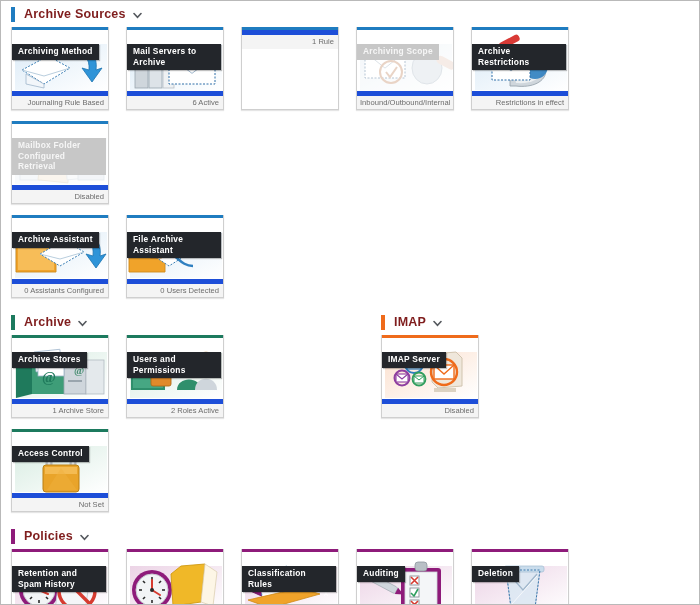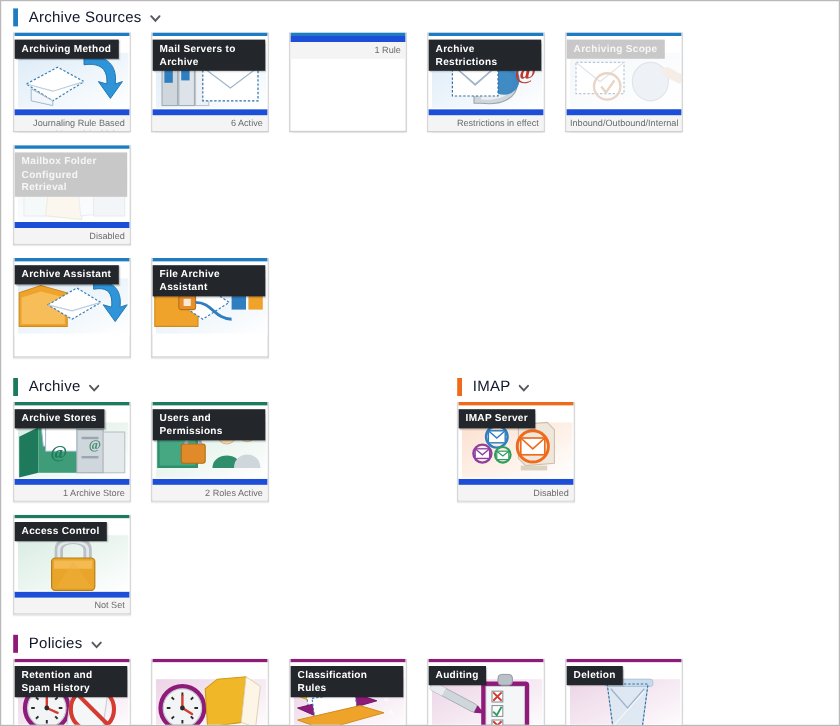--- a/index.html
+++ b/index.html
@@ -31,22 +31,22 @@
     padding-left: 10px;
   }
   .section-accent {
     width: 4px;
     height: 15px;
     margin-right: 9px;
     flex: 0 0 auto;
   }
   .section-title {
     font-size: 12.5px;
-    font-weight: normal;
-    color: #0f172a;
+    font-weight: bold;
+    color: #7f1d1d;
     letter-spacing: .2px;
     white-space: nowrap;
   }
   .chevron {
     margin-left: 7px;
     display: inline-block;
     width: 9px; height: 9px;
     position: relative;
     top: 1px;
   }
@@ -75,21 +75,21 @@
     width: 100%;
   }
   .tile-art {
     position: relative;
     height: 61px;
     overflow: hidden;
     background: #ffffff;
   }
   .tile-label {
     position: absolute;
-    top: 3px;
+    top: 14px;
     left: 0;
     max-width: 94px;
     padding: 2px 6px 3px 6px;
     background: #23262b;
     color: #ffffff;
     font-size: 8.4px;
     font-weight: bold;
     line-height: 10.5px;
     letter-spacing: .25px;
     z-index: 5;
@@ -194,52 +194,20 @@
                 </svg>
               </div>
               <div class="tile-label">Mail Servers to Archive</div>
             </div>
             <div class="tile-footer">6 Active</div>
           </div>
           <div class="tile">
             <div class="tile-accent" style="background: rgb(31, 124, 192);"></div>
             <div class="tile-footer">1 Rule</div>
           </div>
-          <div class="tile">
-            <div class="tile-accent" style="background: rgb(31, 124, 192);"></div>
-            <div class="tile-art">
-              <div class="art">
-                <svg width="98" height="61" viewBox="0 0 98 61">
-                  <defs>
-                    <linearGradient id="gb" x1="0" y1="0" x2="1" y2="1">
-                      <stop offset="0" stop-color="#dcebf7"></stop>
-                      <stop offset="1" stop-color="#ffffff"></stop>
-                    </linearGradient>
-                  </defs>
-                  <rect x="3" y="14" width="92" height="46" fill="url(#gb)"></rect>
-      <g transform="translate(30,14)">
-        <path d="M8 8 C30 4 44 14 44 26 C44 38 30 44 14 42 L8 42 Z" fill="#cfd6dc" stroke="#9aa5ae" stroke-width=".9"></path>
-        <path d="M10 10 C28 8 40 14 40 25 C40 36 28 40 14 39 Z" fill="#eceff1"></path>
-        <circle cx="33" cy="22" r="13" fill="#2f7fc0" opacity=".9"></circle>
-      </g>
-      <g transform="translate(20,24)">
-        <rect x="0" y="0" width="38" height="26" fill="#ffffff" stroke="#2f6fa8" stroke-width="1" stroke-dasharray="2 1.5"></rect>
-                    <path d="M0 0 L19 16.12 L38 0" fill="none" stroke="#9fb6cb" stroke-width="1"></path>
-        <path d="M0 0 L19 17 L38 0" fill="none" stroke="#9fb6cb" stroke-width="1"></path>
-      </g>
-      <g transform="translate(26,14) rotate(-28)">
-        <rect x="0" y="0" width="22" height="7" rx="3" fill="#d93a36"></rect>
-      </g>
-      <text x="72" y="36" font-family="Liberation Serif, serif" font-size="19" font-weight="bold" fill="#c0392b">@</text>
-                </svg>
-              </div>
-              <div class="tile-label">Archive Restrictions</div>
-            </div>
-            <div class="tile-footer">Restrictions in effect</div>
-          </div>
           <div class="tile disabled">
             <div class="tile-accent" style="background: rgb(31, 124, 192);"></div>
             <div class="tile-art">
               <div class="art">
                 <svg width="98" height="61" viewBox="0 0 98 61">
                   <defs>
                     <linearGradient id="gb" x1="0" y1="0" x2="1" y2="1">
                       <stop offset="0" stop-color="#dcebf7"></stop>
                       <stop offset="1" stop-color="#ffffff"></stop>
                     </linearGradient>
@@ -254,20 +222,52 @@
       <g transform="translate(54,16)">
         <ellipse cx="16" cy="22" rx="15" ry="16" fill="#cfdcea" stroke="#a9bccd" stroke-width="1"></ellipse>
         <rect x="26" y="8" width="20" height="8" rx="4" fill="#f6cdb6" transform="rotate(28 26 12)"></rect>
       </g>
                 </svg>
               </div>
               <div class="tile-label">Archiving Scope</div>
             </div>
             <div class="tile-footer">Inbound/Outbound/Internal</div>
           </div>
+          <div class="tile">
+            <div class="tile-accent" style="background: rgb(31, 124, 192);"></div>
+            <div class="tile-art">
+              <div class="art">
+                <svg width="98" height="61" viewBox="0 0 98 61">
+                  <defs>
+                    <linearGradient id="gb" x1="0" y1="0" x2="1" y2="1">
+                      <stop offset="0" stop-color="#dcebf7"></stop>
+                      <stop offset="1" stop-color="#ffffff"></stop>
+                    </linearGradient>
+                  </defs>
+                  <rect x="3" y="14" width="92" height="46" fill="url(#gb)"></rect>
+      <g transform="translate(30,14)">
+        <path d="M8 8 C30 4 44 14 44 26 C44 38 30 44 14 42 L8 42 Z" fill="#cfd6dc" stroke="#9aa5ae" stroke-width=".9"></path>
+        <path d="M10 10 C28 8 40 14 40 25 C40 36 28 40 14 39 Z" fill="#eceff1"></path>
+        <circle cx="33" cy="22" r="13" fill="#2f7fc0" opacity=".9"></circle>
+      </g>
+      <g transform="translate(20,24)">
+        <rect x="0" y="0" width="38" height="26" fill="#ffffff" stroke="#2f6fa8" stroke-width="1" stroke-dasharray="2 1.5"></rect>
+                    <path d="M0 0 L19 16.12 L38 0" fill="none" stroke="#9fb6cb" stroke-width="1"></path>
+        <path d="M0 0 L19 17 L38 0" fill="none" stroke="#9fb6cb" stroke-width="1"></path>
+      </g>
+      <g transform="translate(26,14) rotate(-28)">
+        <rect x="0" y="0" width="22" height="7" rx="3" fill="#d93a36"></rect>
+      </g>
+      <text x="72" y="36" font-family="Liberation Serif, serif" font-size="19" font-weight="bold" fill="#c0392b">@</text>
+                </svg>
+              </div>
+              <div class="tile-label">Archive Restrictions</div>
+            </div>
+            <div class="tile-footer">Restrictions in effect</div>
+          </div>
           <div class="tile disabled">
             <div class="tile-accent" style="background: rgb(31, 124, 192);"></div>
             <div class="tile-art">
               <div class="art">
                 <svg width="98" height="61" viewBox="0 0 98 61">
                   <defs>
                     <linearGradient id="gb" x1="0" y1="0" x2="1" y2="1">
                       <stop offset="0" stop-color="#dcebf7"></stop>
                       <stop offset="1" stop-color="#ffffff"></stop>
                     </linearGradient>
@@ -307,20 +307,21 @@
         <path d="M2 20 L26 6 L46 18 L22 32 Z" fill="#ffffff" stroke="#3b7fb5" stroke-width="1" stroke-dasharray="2 1.5"></path>
         <path d="M2 20 L22 25 L46 18" fill="none" stroke="#b9cede" stroke-width="1"></path>
       </g>
       <g transform="translate(66,12)">
         <path d="M0 6 C16 2 24 12 22 26 L28 24 L18 38 L8 24 L15 26 C16 14 12 9 0 11 Z" fill="#2f94d8" stroke="#1d74b0" stroke-width=".8"></path>
       </g>
                 </svg>
               </div>
               <div class="tile-label">Archive Assistant</div>
             </div>
+            <div class="tile-footer">0 Assistants Configured</div>
           </div>
           <div class="tile">
             <div class="tile-accent" style="background: rgb(31, 124, 192);"></div>
             <div class="tile-art">
               <div class="art">
                 <svg width="98" height="61" viewBox="0 0 98 61">
                   <defs>
                     <linearGradient id="gb" x1="0" y1="0" x2="1" y2="1">
                       <stop offset="0" stop-color="#dcebf7"></stop>
                       <stop offset="1" stop-color="#ffffff"></stop>
@@ -341,20 +342,21 @@
       <g transform="translate(66,14)">
         <rect x="0" y="0" width="12" height="12" fill="#d93a36"></rect>
         <rect x="14" y="0" width="12" height="12" fill="#6cb33f"></rect>
         <rect x="0" y="14" width="12" height="12" fill="#2f7fc0"></rect>
         <rect x="14" y="14" width="12" height="12" fill="#f0a32a"></rect>
       </g>
                 </svg>
               </div>
               <div class="tile-label">File Archive Assistant</div>
             </div>
+            <div class="tile-footer">0 Users Detected</div>
           </div>
         </div>
     </div>
 
     <div class="split-row">
       <div class="split-col-left">
         <div class="section">
           <div class="section-header">
             <div class="section-accent" style="background:#1c7a5e"></div>
             <div class="section-title">Archive</div>

